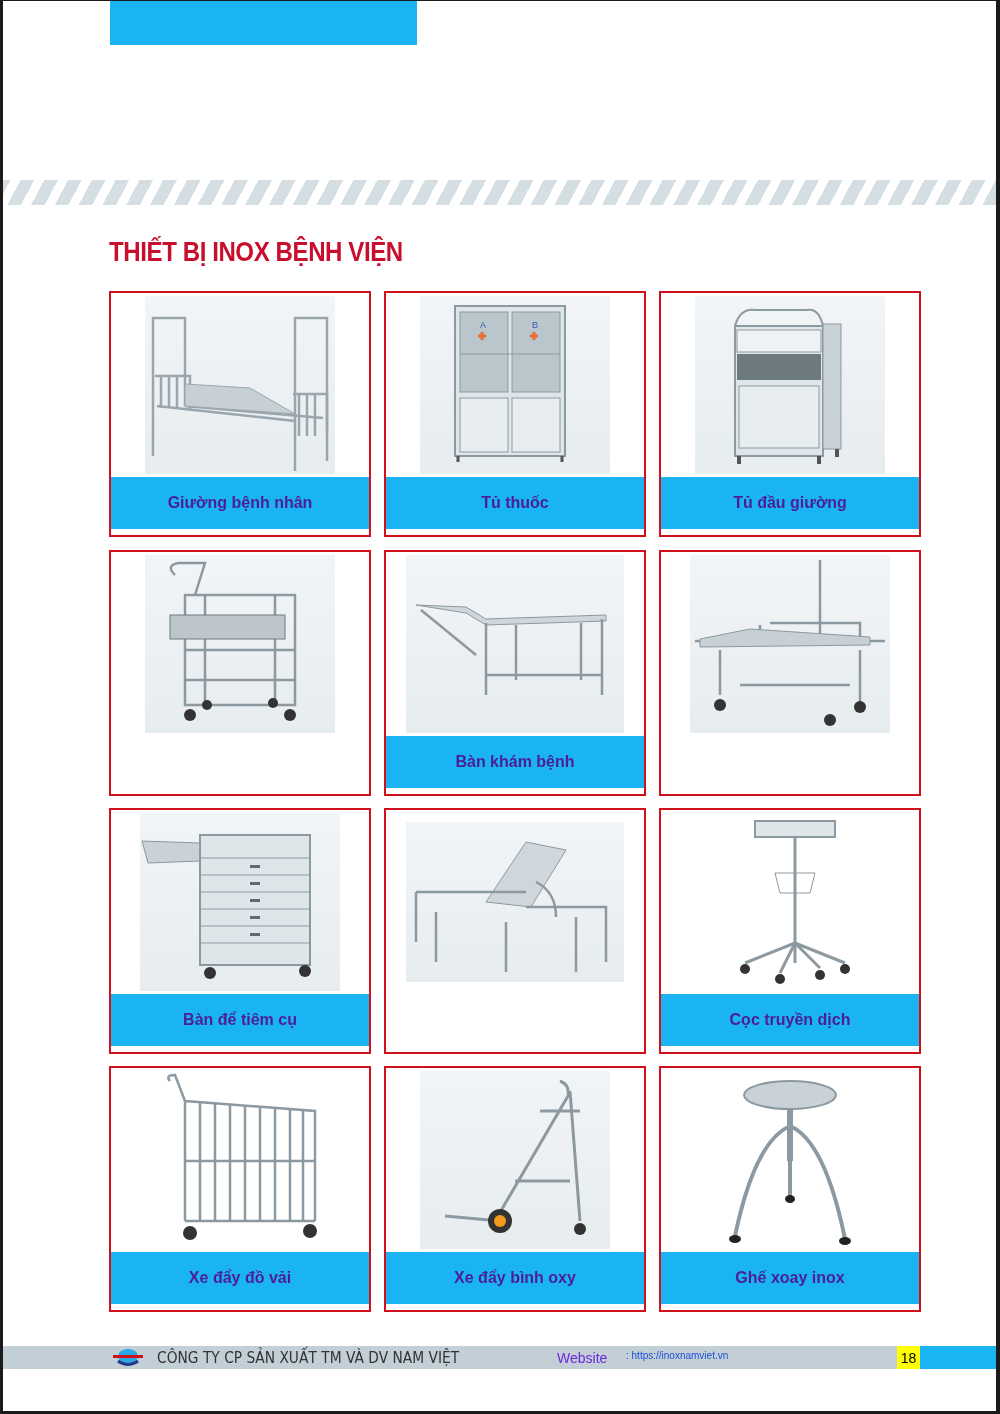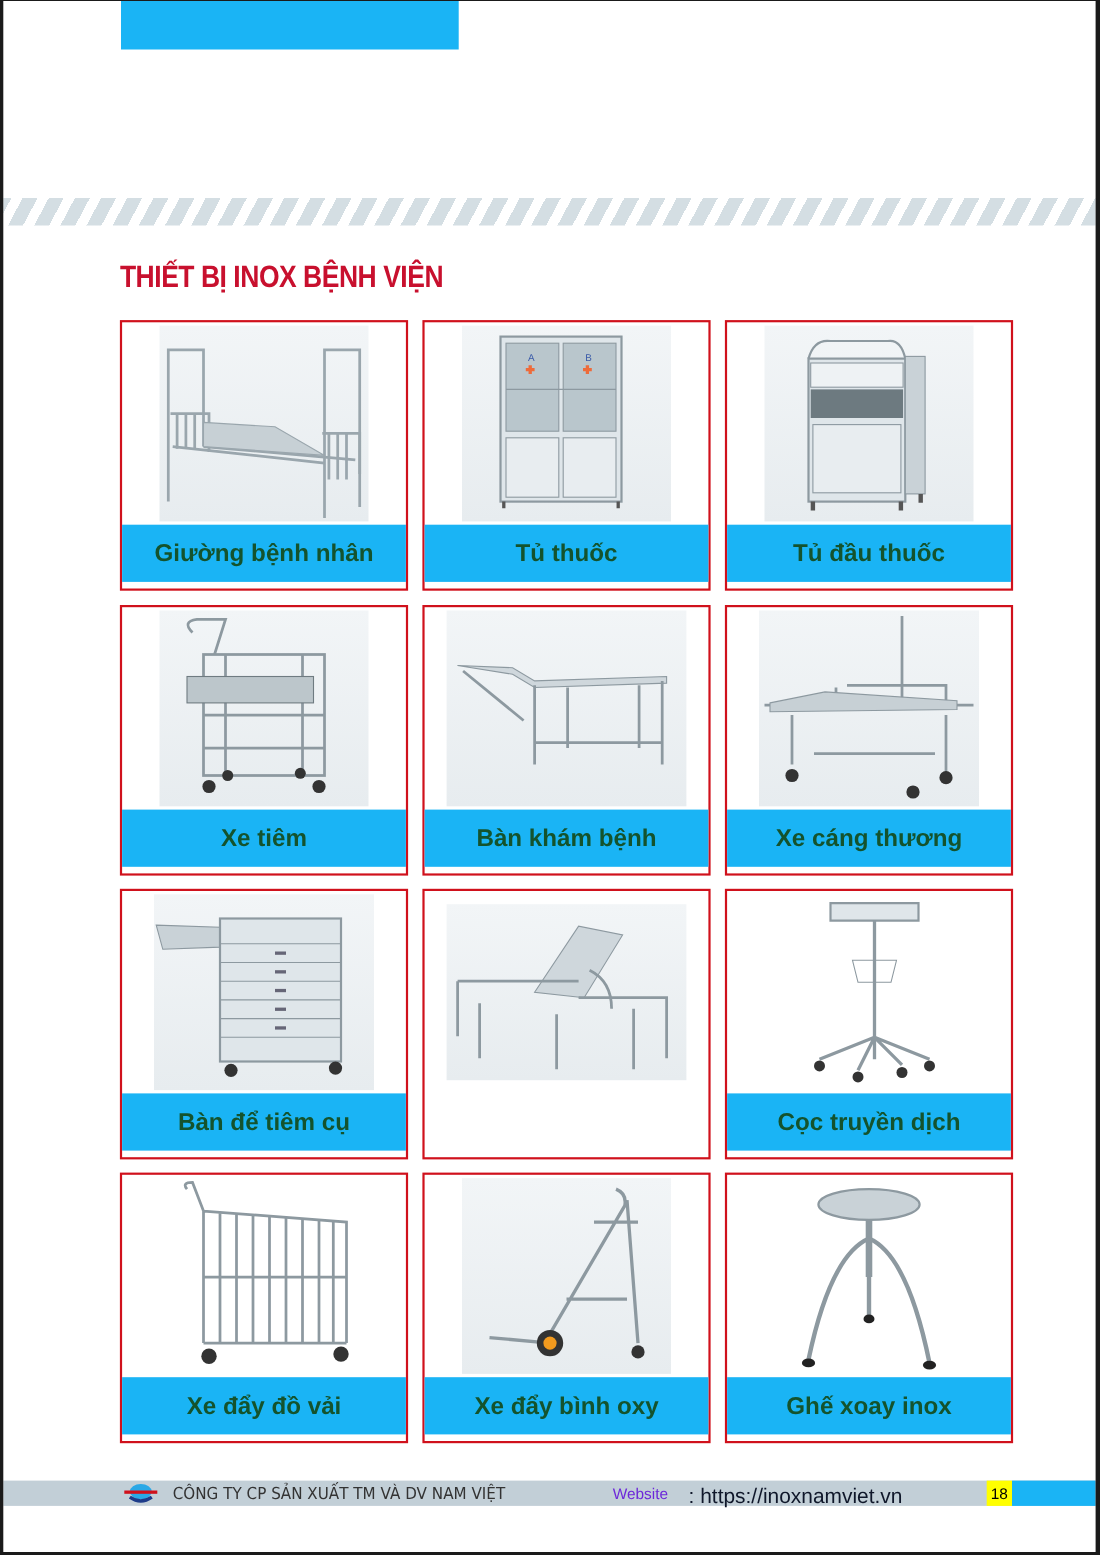--- a/index.html
+++ b/index.html
@@ -9,27 +9,27 @@
            border-left:3px solid #1a1a1a; border-top:1px solid #1a1a1a; border-right:4px solid #1a1a1a; border-bottom:3px solid #1a1a1a; pointer-events:none; z-index:5; }
   .top-bar { position:absolute; left:110px; top:0; width:307px; height:45px; background:#1ab4f5; }
   .stripe-band { position:absolute; left:3px; top:180px; width:993px; height:25px;
      background: repeating-linear-gradient(-62deg, #d4dee3 0px, #d4dee3 12px, #ffffff 12px, #ffffff 21px); }
   .page-title { position:absolute; left:109px; top:236px; font-size:28px; font-weight:bold; color:#c8102e;
      letter-spacing:-0.5px; transform:scaleX(0.86); transform-origin:left center; white-space:nowrap; }
   .card { position:absolute; width:262px; height:246px; box-sizing:border-box; border:2px solid #d0111c; background:#fff; }
   .card .img-wrap { position:absolute; left:0; right:0; top:0; bottom:58px; display:flex; align-items:center; justify-content:center; }
   .card .img-bg { width:190px; height:178px; background:linear-gradient(180deg,#f2f5f7 0%,#e7ecef 100%); position:relative; overflow:hidden; }
   .card .img-bg svg { position:absolute; left:0; top:0; width:100%; height:100%; }
-  .card .label { position:absolute; left:0; right:0; bottom:6px; height:52px; background:#1ab4f5; color:#14532d;
-     font-weight:bold; font-size:22px; display:flex; align-items:center; justify-content:center; }
+  .card .label { position:absolute; left:0; right:0; bottom:6px; height:52px; background:#1ab4f5; color:#4c1d95;
+     font-weight:bold; font-size:16px; display:flex; align-items:center; justify-content:center; }
   .footer-band { position:absolute; left:3px; top:1346px; width:993px; height:23px; background:#c2cfd7; }
   .footer-logo { position:absolute; left:112px; top:1348px; width:32px; height:19px; }
   .footer-company { position:absolute; left:157px; top:1349px; font-size:15px; color:#333; font-family:"DejaVu Sans", sans-serif; transform:scaleX(0.92); transform-origin:left center; white-space:nowrap; }
   .footer-web-label { position:absolute; left:557px; top:1350px; font-size:14px; color:#6d28d9; }
-  .footer-web-url { position:absolute; left:626px; top:1350px; font-size:19px; color:#0f172a;text-align:right; }
+  .footer-web-url { position:absolute; left:626px; top:1350px; font-size:10px; color:#1d4ed8;text-align:right; }
   .page-num { position:absolute; left:897px; top:1346px; width:23px; height:23px; background:#ffff00; color:#000; font-size:14px; display:flex; align-items:center; justify-content:center; }
   .footer-blue { position:absolute; left:920px; top:1346px; width:76px; height:23px; background:#1ab4f5; }
 </style>
 </head>
 <body>
 
 <div class="frame"></div>
 <div class="top-bar"></div>
 <div class="stripe-band"></div>
 <h1 class="page-title" style="margin:0">THIẾT BỊ INOX BỆNH VIỆN</h1>
@@ -79,41 +79,40 @@
       <path d="M40 30 Q45 12 60 14 H112 Q124 12 128 30" stroke="#8d99a0" stroke-width="2" fill="none"></path>
       <rect x="40" y="30" width="88" height="130" fill="#dfe6ea" stroke="#8d99a0" stroke-width="2"></rect>
       <rect x="128" y="28" width="18" height="125" fill="#c9d2d7" stroke="#8d99a0"></rect>
       <rect x="42" y="34" width="84" height="22" fill="#eef2f4" stroke="#8d99a0"></rect>
       <rect x="42" y="58" width="84" height="26" fill="#6d7a80"></rect>
       <rect x="44" y="90" width="80" height="62" fill="#e8edf0" stroke="#8d99a0"></rect>
       <path d="M44 160 v8 M124 160 v8 M142 153 v8" stroke="#555" stroke-width="4"></path>
     </svg>
   </div>
     </div>
-  <div class="label">Tủ đầu thuốc</div>
+  <div class="label">Tủ đầu giường</div>
 </div>
 
 <div class="card" style="left:109px;top:550px">
   <div class="img-wrap">
       <div class="img-bg">
     <svg viewBox="0 0 190 178">
       <g stroke="#8d99a0" stroke-width="2.5" fill="none">
         <path d="M30 20 Q20 10 34 8 H60 L50 40"></path>
         <rect x="40" y="40" width="110" height="110"></rect>
         <path d="M40 95 H150 M40 125 H150 M60 40 V150 M130 40 V150"></path>
       </g>
       <rect x="25" y="60" width="115" height="24" fill="#bcc6cb" stroke="#6f7b81"></rect>
       <circle cx="45" cy="160" r="6" fill="#333"></circle>
           <circle cx="145" cy="160" r="6" fill="#333"></circle>
       <circle cx="62" cy="150" r="5" fill="#333"></circle>
           <circle cx="128" cy="148" r="5" fill="#333"></circle>
     </svg>
   </div>
     </div>
-  <div class="label">Xe tiêm</div>
 </div>
 
 <div class="card" style="left:384px;top:550px">
   <div class="img-wrap">
       <div class="img-bg" style="width:218px">
     <svg viewBox="0 0 218 178">
       <path d="M10 50 L60 52 L80 64 L200 60 L200 66 L80 70 L60 58 Z" fill="#cfd7dc" stroke="#8d99a0"></path>
       <g stroke="#8d99a0" stroke-width="2.5" fill="none">
         <path d="M15 55 L70 100 M80 68 V140 M196 64 V140 M110 70 V125 M175 68 V125 M80 120 H196"></path>
       </g>
@@ -132,21 +131,20 @@
             <path d="M70 70 V80 M80 68 H170 V82"></path>
         <path d="M5 86 H195 M30 95 V140 M170 95 V150 M50 130 H160"></path>
       </g>
       <path d="M10 84 L60 74 L180 82 L180 90 L10 92 Z" fill="#c7d0d5" stroke="#8d99a0"></path>
       <circle cx="30" cy="150" r="6" fill="#333"></circle>
           <circle cx="140" cy="165" r="6" fill="#333"></circle>
           <circle cx="170" cy="152" r="6" fill="#333"></circle>
     </svg>
   </div>
     </div>
-  <div class="label">Xe cáng thương</div>
 </div>
 
 <div class="card" style="left:109px;top:808px">
   <div class="img-wrap">
       <div class="img-bg" style="width:200px">
     <svg viewBox="0 0 200 178">
       <path d="M2 28 L60 30 L60 48 L8 50 Z" fill="#c9d2d7" stroke="#8d99a0"></path>
       <rect x="60" y="22" width="110" height="130" fill="#dfe6ea" stroke="#8d99a0" stroke-width="2"></rect>
       <g stroke="#8d99a0" fill="none">
             <path d="M60 45 H170 M60 62 H170 M60 79 H170 M60 96 H170 M60 113 H170 M60 130 H170"></path>

